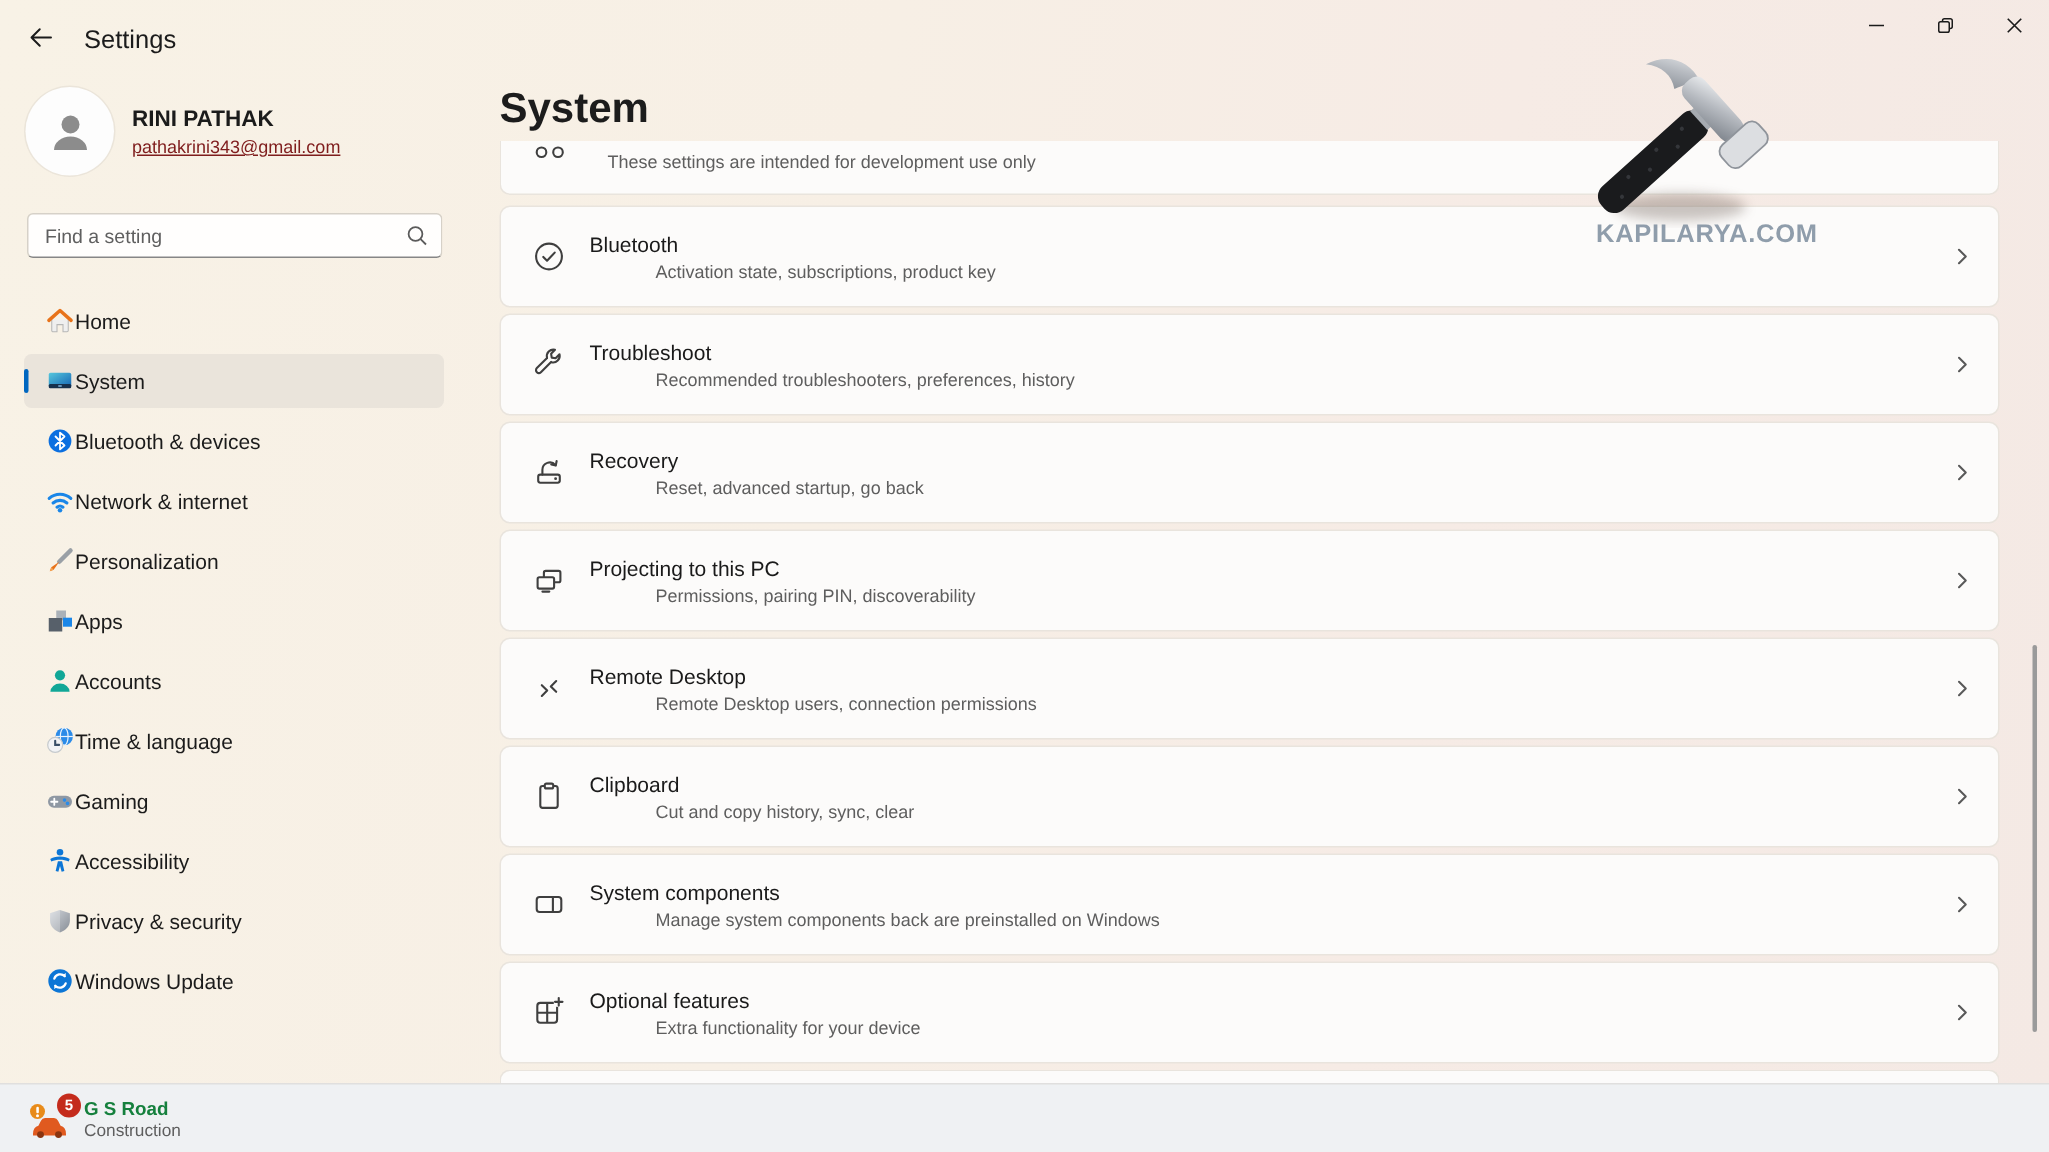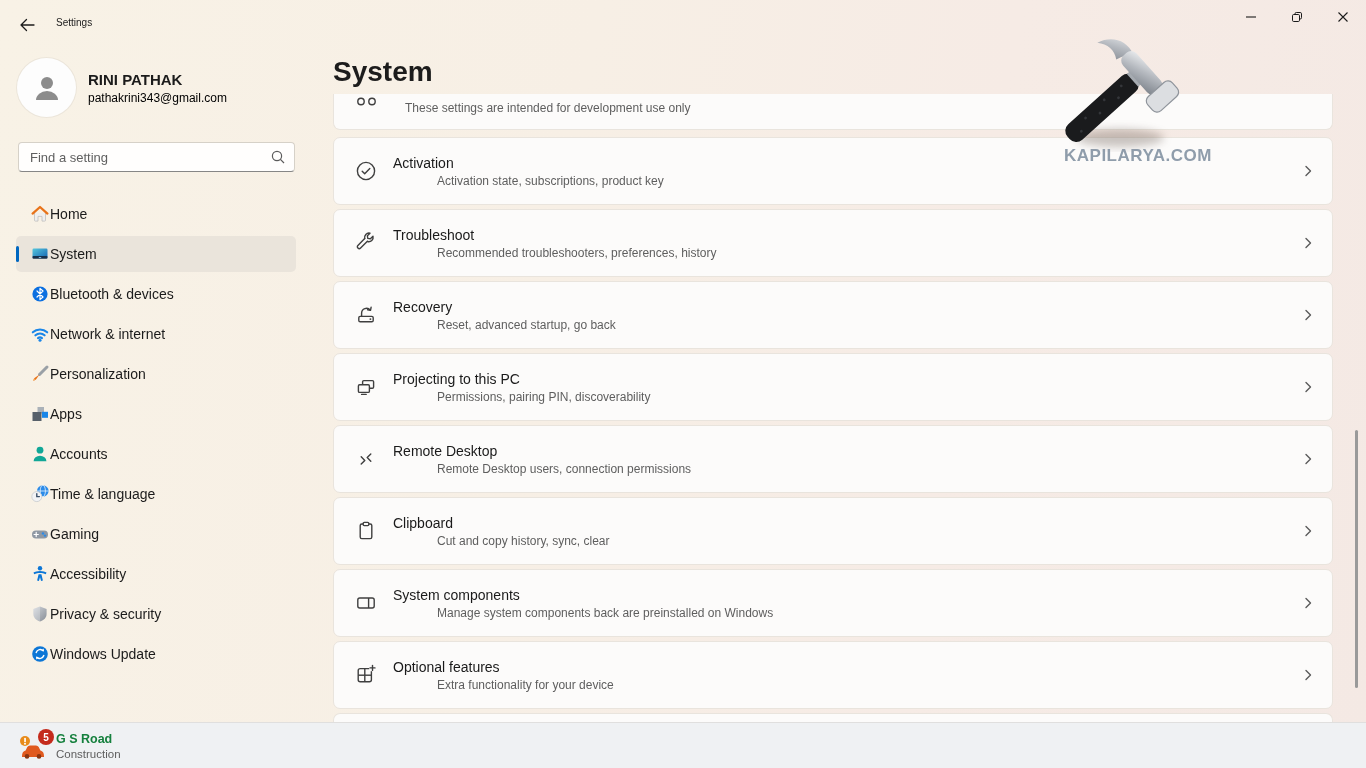--- a/index.html
+++ b/index.html
@@ -5,27 +5,27 @@
   * { margin:0; padding:0; box-sizing:border-box; }
   html,body { width:1366px; height:768px; overflow:hidden; }
   body {
     font-family:"Liberation Sans", sans-serif;
     background:linear-gradient(100deg,#f8f2e6 0%,#f7efe5 40%,#f6ebe5 68%,#f4e9e4 100%);
     position:relative; color:#1b1b1b;
   }
   
   .titlebar { position:absolute; top:0; left:0; right:0; height:48px; }
   .back-btn { position:absolute; left:12px; top:11px; width:30px; height:28px; display:flex; align-items:center; justify-content:center; border-radius:4px; cursor:pointer; }
-  .win-title { position:absolute; left:56px; top:17px; font-size:10px; color:#1b1b1b; }
+  .win-title { position:absolute; left:56px; top:17px; font-size:17px; color:#1b1b1b; }
   .win-controls { position:absolute; right:0; top:0; display:flex; }
   .win-btn { width:46px; height:34px; display:flex; align-items:center; justify-content:center; cursor:pointer; }
   
   .avatar { position:absolute; left:17px; top:58px; width:59px; height:59px; border-radius:50%; background:#fdfdfd; box-shadow:0 0 0 1px rgba(0,0,0,0.05); display:flex; align-items:center; justify-content:center; }
   .profile-name { position:absolute; left:88px; top:71px; font-size:15px; font-weight:700; }
-  .profile-email { position:absolute; left:88px; top:91px; font-size:12px; color:#000000; }
+  .profile-email { position:absolute; left:88px; top:91px; font-size:12px; color:#7f1d1d;text-decoration:underline; }
   .find-box { position:absolute; left:18px; top:142px; width:277px; height:30px; background:#fffefd; border:1px solid #d6d1c8; border-bottom:1px solid #868686; border-radius:4px; }
   .find-box input { width:100%; height:100%; border:none; outline:none; background:transparent; padding:0 30px 0 11px; font-size:13px; font-family:"Liberation Sans",sans-serif; color:#1b1b1b; }
   .find-box input::placeholder { color:#5f5f5f; }
   .find-search-icon { position:absolute; right:8px; top:6px; }
   .nav-item { position:absolute; left:16px; width:280px; height:36px; display:flex; align-items:center; padding-left:14px; border-radius:5px; font-size:14px; cursor:pointer; }
   .nav-item.selected { background:#eae4db; }
   .nav-accent { position:absolute; left:0; top:10px; width:3px; height:16px; border-radius:2px; background:#0067c0; }
   .nav-icon { width:20px; height:20px; flex:0 0 20px; }
   
   .page-title { position:absolute; left:333px; top:56px; font-size:28px; font-weight:600; color:#1c1c1c; }
@@ -230,21 +230,21 @@
 </div>
 
 <div class="card" style="top:137px">
   <svg class="card-icon" viewBox="0 0 24 24">
       <g stroke="#3f3f3f" stroke-width="1.4" fill="none" stroke-linecap="round" stroke-linejoin="round">
         <circle cx="12" cy="12" r="8.6"></circle>
         <path d="M8.2 12.3 l2.5 2.5 L15.8 9.4"></path>
       </g>
     </svg>
   <div class="card-text">
-      <div class="card-title">Activation</div>
+      <div class="card-title">Bluetooth</div>
       <div class="card-desc">Activation state, subscriptions, product key</div>
     </div>
   <svg class="card-chevron" viewBox="0 0 16 16">
       <path d="M6 3.5 l4.5 4.5 L6 12.5" stroke="#5a5a5a" stroke-width="1.4" fill="none" stroke-linecap="round" stroke-linejoin="round"></path>
     </svg>
 </div>
 
 <div class="card" style="top:209px">
   <svg class="card-icon" viewBox="0 0 24 24">
       <g fill="none" stroke="#3f3f3f" stroke-width="1.4" stroke-linecap="round" stroke-linejoin="round">

